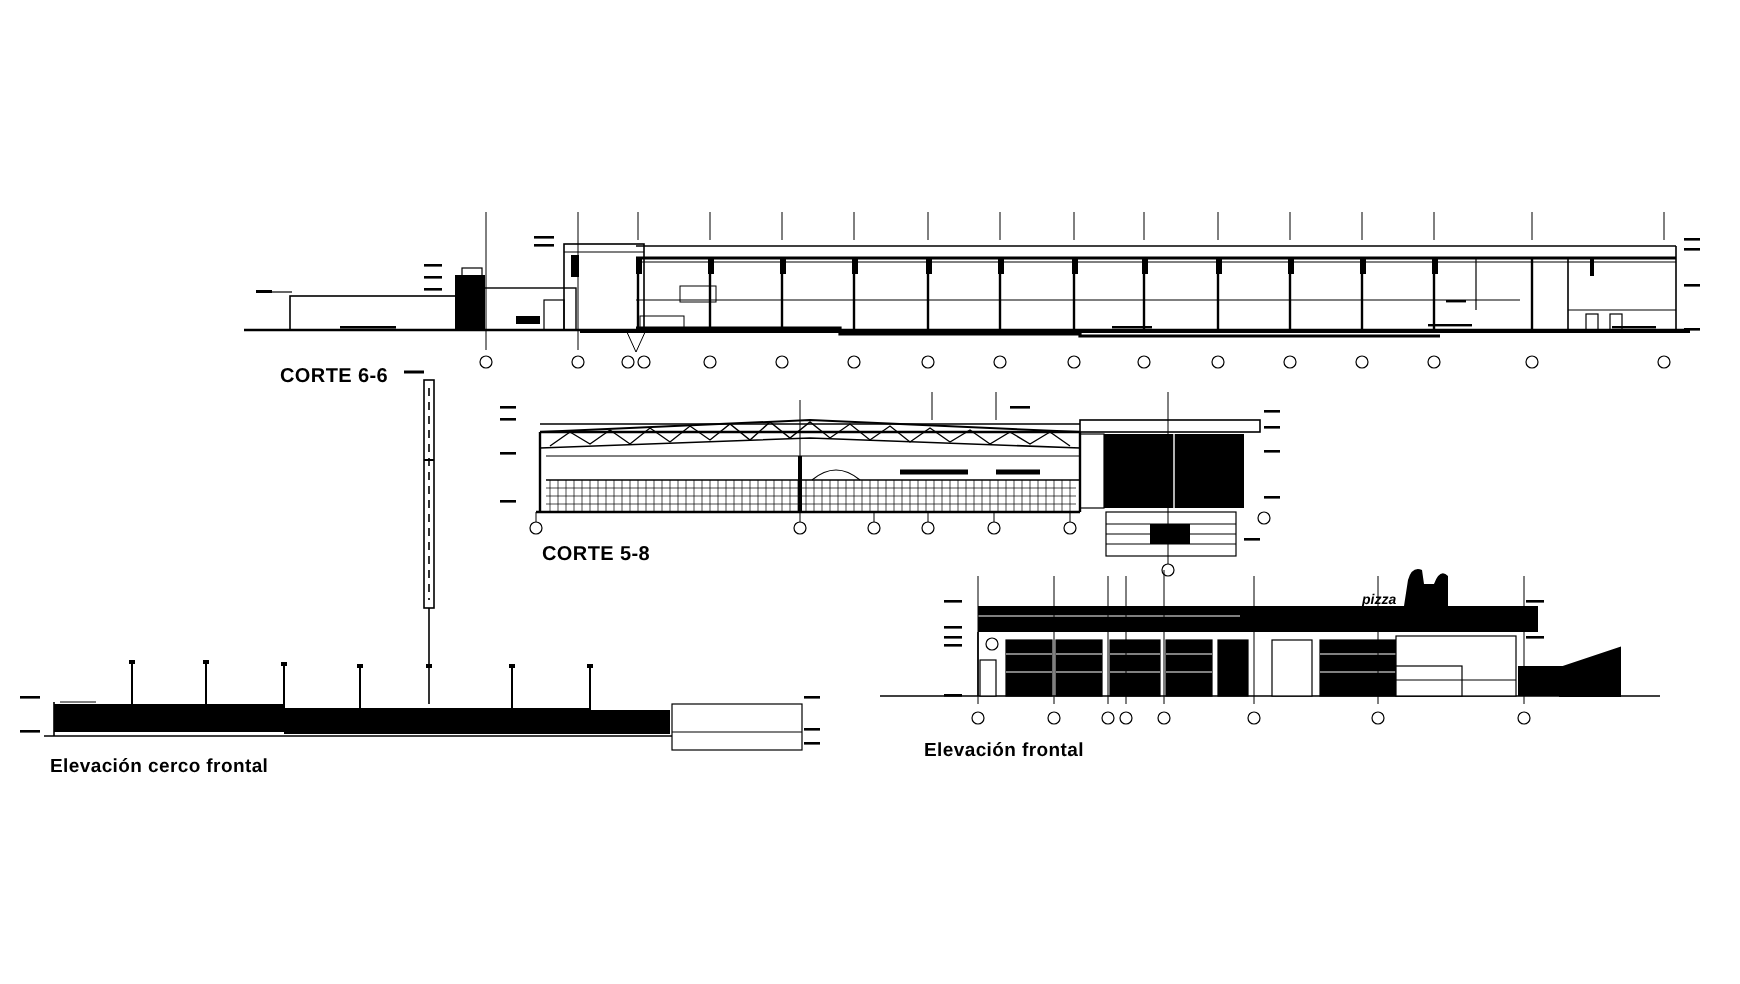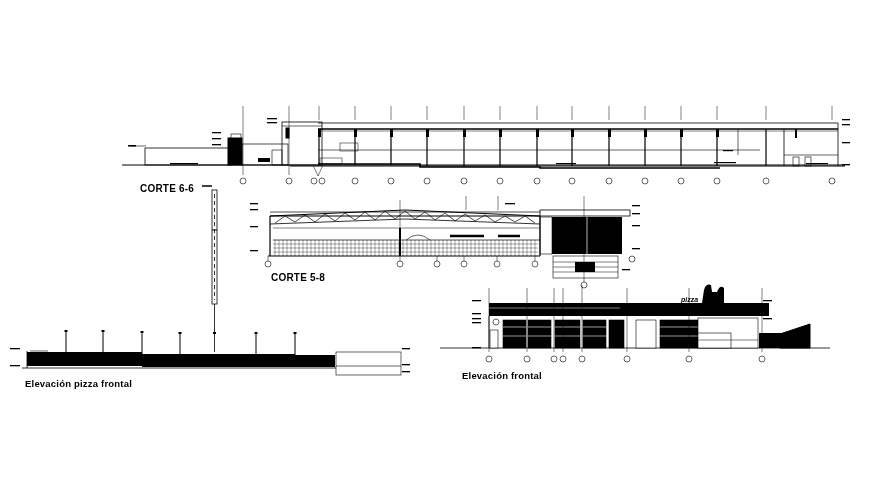--- a/index.html
+++ b/index.html
@@ -398,14 +398,14 @@
       <rect x="472" y="347" width="9" height="1.3"></rect>
       <rect x="763" y="300" width="9" height="1.3"></rect>
         <rect x="763" y="318" width="9" height="1.3"></rect>
     </g>
   </g>
   <text x="681" y="302" class="tiny" style="font-size:7px;font-style:italic;">pizza</text>
 </svg>
 
 <div class="title t-corte" style="left:140px;top:183px;">CORTE 6-6</div>
 <div class="title t-corte" style="left:271px;top:272px;">CORTE 5-8</div>
-<div class="title t-elev" style="left:25px;top:378px;">Elevación pizza frontal</div>
+<div class="title t-elev" style="left:25px;top:378px;">Elevación cerco frontal</div>
 <div class="title t-elev" style="left:462px;top:370px;">Elevación frontal</div>
 
 </body></html>

